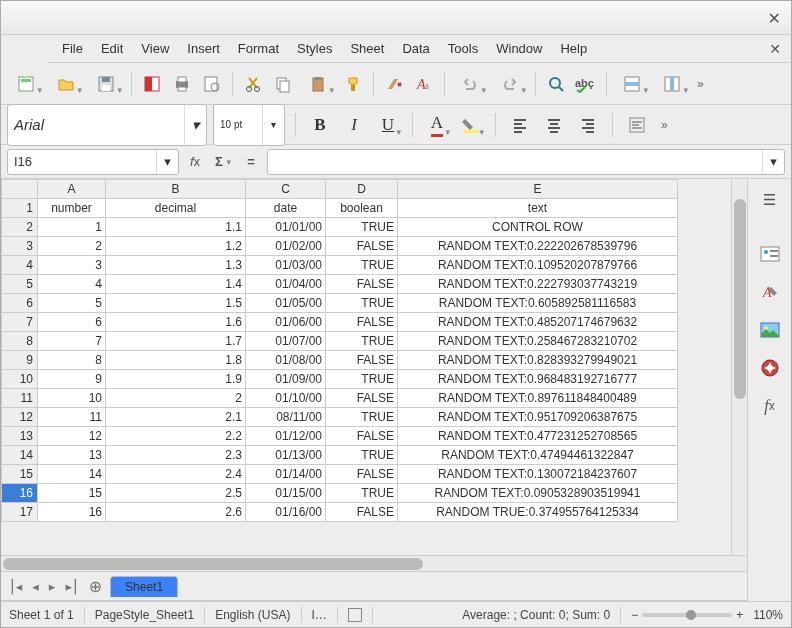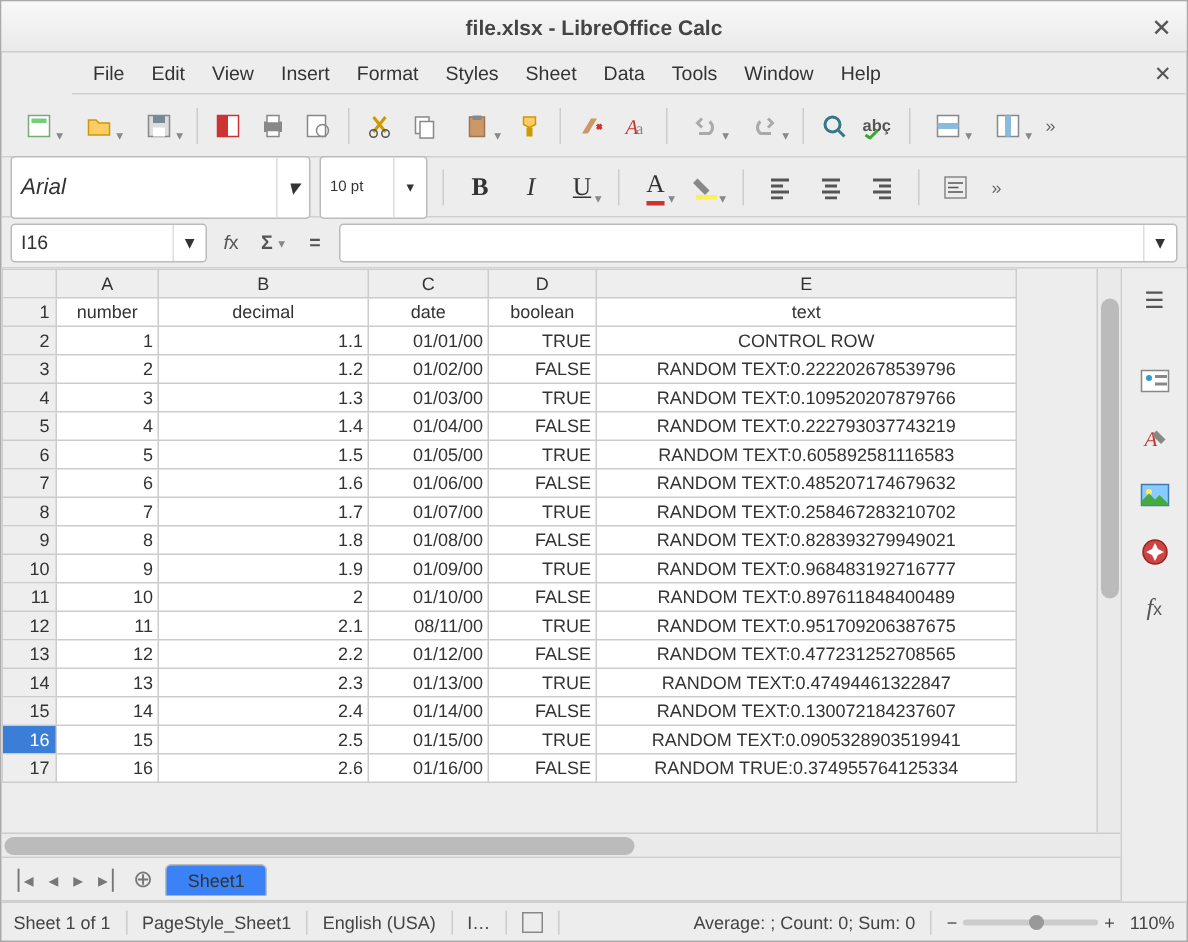--- a/index.html
+++ b/index.html
@@ -19,21 +19,21 @@
 .chev { color: #666; font-size: 12px; padding: 0 4px; cursor: pointer; }
 .fmt-bar { height: 40px; display: flex; align-items: center; padding: 4px 6px; gap: 6px; border-bottom: 1px solid #d0d0d0; }
 .combo { background: #fff; border: 1px solid #bbb; border-radius: 3px; height: 42px; display: flex; align-items: center; padding: 0 6px; position: relative; }
 .combo-font { width: 200px; font-style: italic; font-size: 15px; }
 .combo-size { width: 72px; font-size: 10px; }
 .combo-dd { position: absolute; right: 0; top: 0; height: 100%; width: 22px; display: flex; align-items: center; justify-content: center; border-left: 1px solid #ddd; cursor: pointer; }
 .fmt-btn { width: 28px; height: 28px; display: flex; align-items: center; justify-content: center; border-radius: 3px; cursor: pointer; font-family: "Times New Roman", serif; font-size: 17px; position: relative; }
 .fmt-dd::after { content: "▾"; font-size: 9px; color: #888; position: absolute; right: 1px; bottom: 2px; }
 .u-line { text-decoration: underline; }
 .formula-bar { height: 34px; display: flex; align-items: center; padding: 4px 6px; gap: 4px; border-bottom: 1px solid #d0d0d0; }
-.cellref { background: #fff; border: 1px solid #bbb; border-radius: 3px; height: 26px; width: 131px; display: flex; align-items: center; padding: 0 6px; position: relative; }
+.cellref { background: #fff; border: 1px solid #bbb; border-radius: 3px; height: 26px; width: 172px; display: flex; align-items: center; padding: 0 6px; position: relative; }
 .fx-btn { width: 24px; height: 24px; display: flex; align-items: center; justify-content: center; cursor: pointer; color: #555; font-size: 13px; }
 .formula-input { flex: 1; background: #fff; border: 1px solid #bbb; border-radius: 3px; height: 26px; padding: 0 6px; position: relative; }
 .main { flex: 1; display: flex; min-height: 0; }
 .sheet-area { flex: 1; display: flex; flex-direction: column; min-width: 0; }
 .grid-wrap { flex: 1; overflow: hidden; position: relative; display: flex; flex-direction: column; }
 .grid-table { border-collapse: collapse; table-layout: fixed; background: #fff; }
 .grid-table th, .grid-table td { border: 1px solid #ccc; height: 19px; font-size: 12px; overflow: hidden; white-space: nowrap; }
 .col-hdr { background: #eee; text-align: center; font-weight: normal; color: #333; }
 .row-hdr { background: #eee; text-align: right; padding-right: 4px; font-weight: normal; color: #333; width: 36px; }
 .row-hdr.sel { background: #3a7ed8; color: #fff; }
@@ -58,21 +58,20 @@
 .zoom-thumb { position: absolute; top: -3px; left: 44px; width: 10px; height: 10px; background: #999; border-radius: 50%; }
 svg { display: block; }
 .corner { background: #eee; border: 1px solid #ccc; }
 </style>
 </head>
 <body>
 
 <div class="window">
 
   <div class="titlebar">
-    <span class="titlebar-title">file.xlsx - LibreOffice Calc</span>
     <span class="titlebar-close">✕</span>
   </div>
 
   <div class="menubar">
     <span class="menubar-item">File</span>
     <span class="menubar-item">Edit</span>
     <span class="menubar-item">View</span>
     <span class="menubar-item">Insert</span>
     <span class="menubar-item">Format</span>
     <span class="menubar-item">Styles</span>

